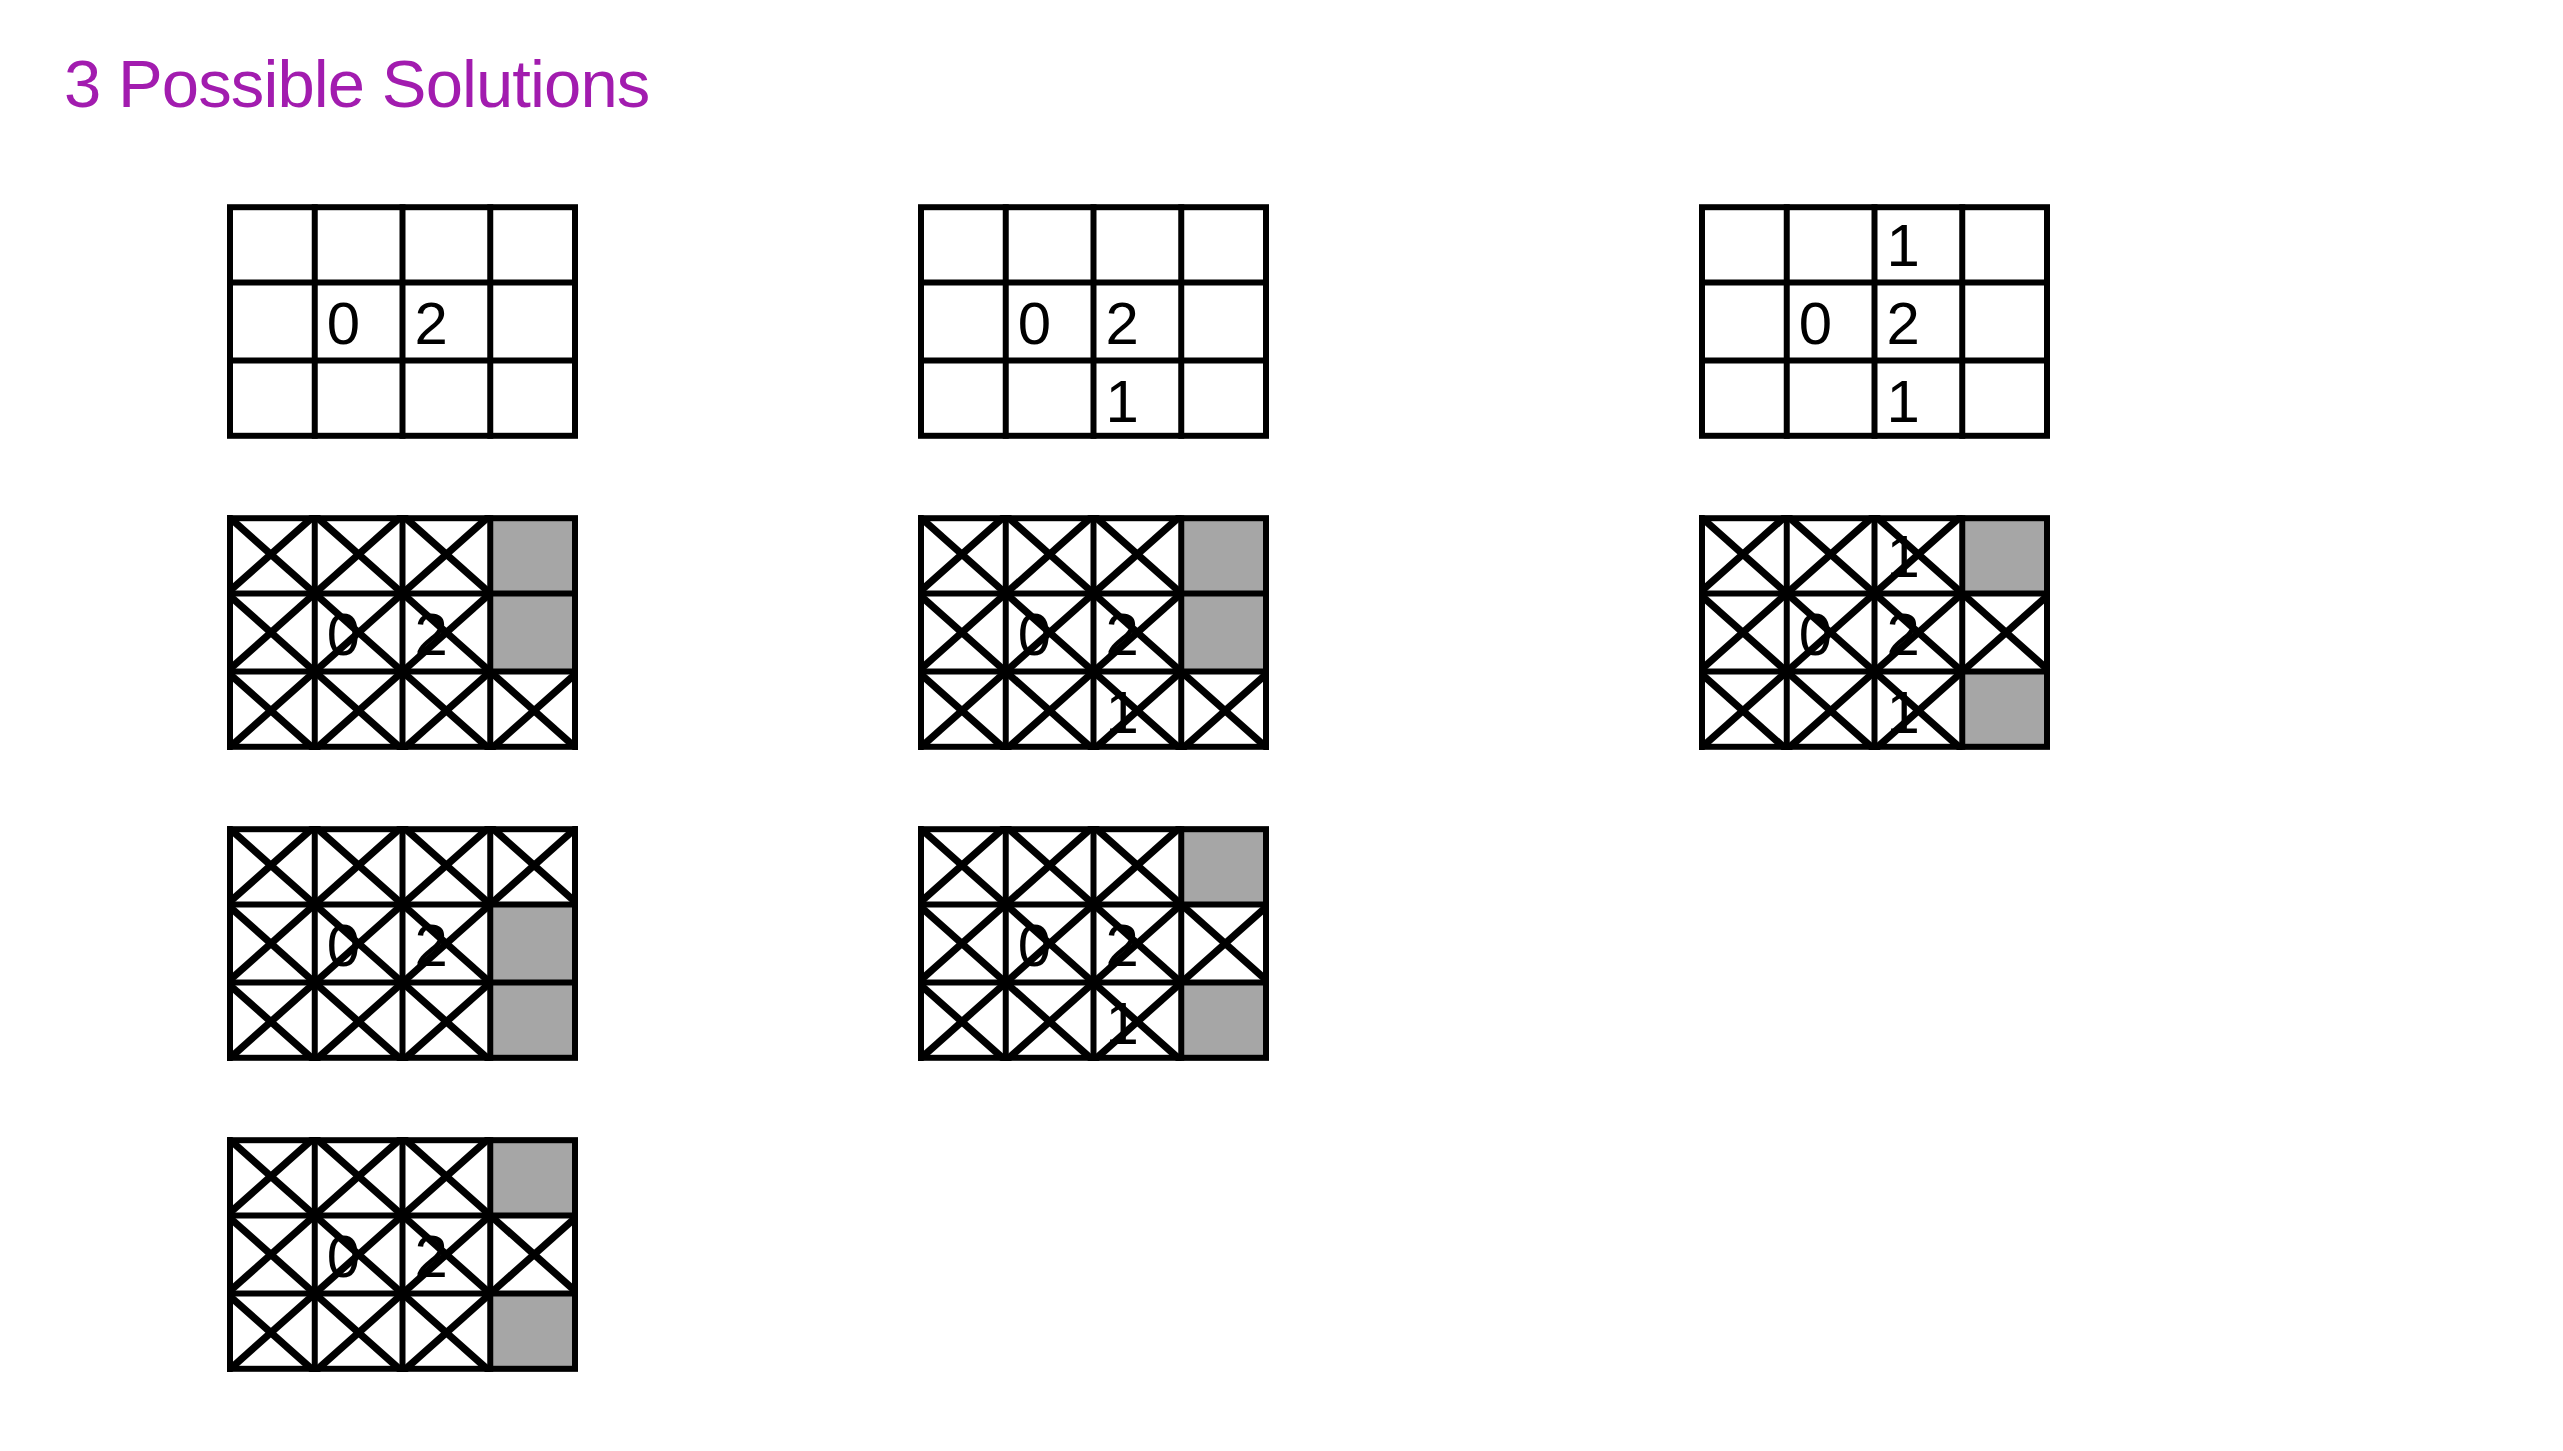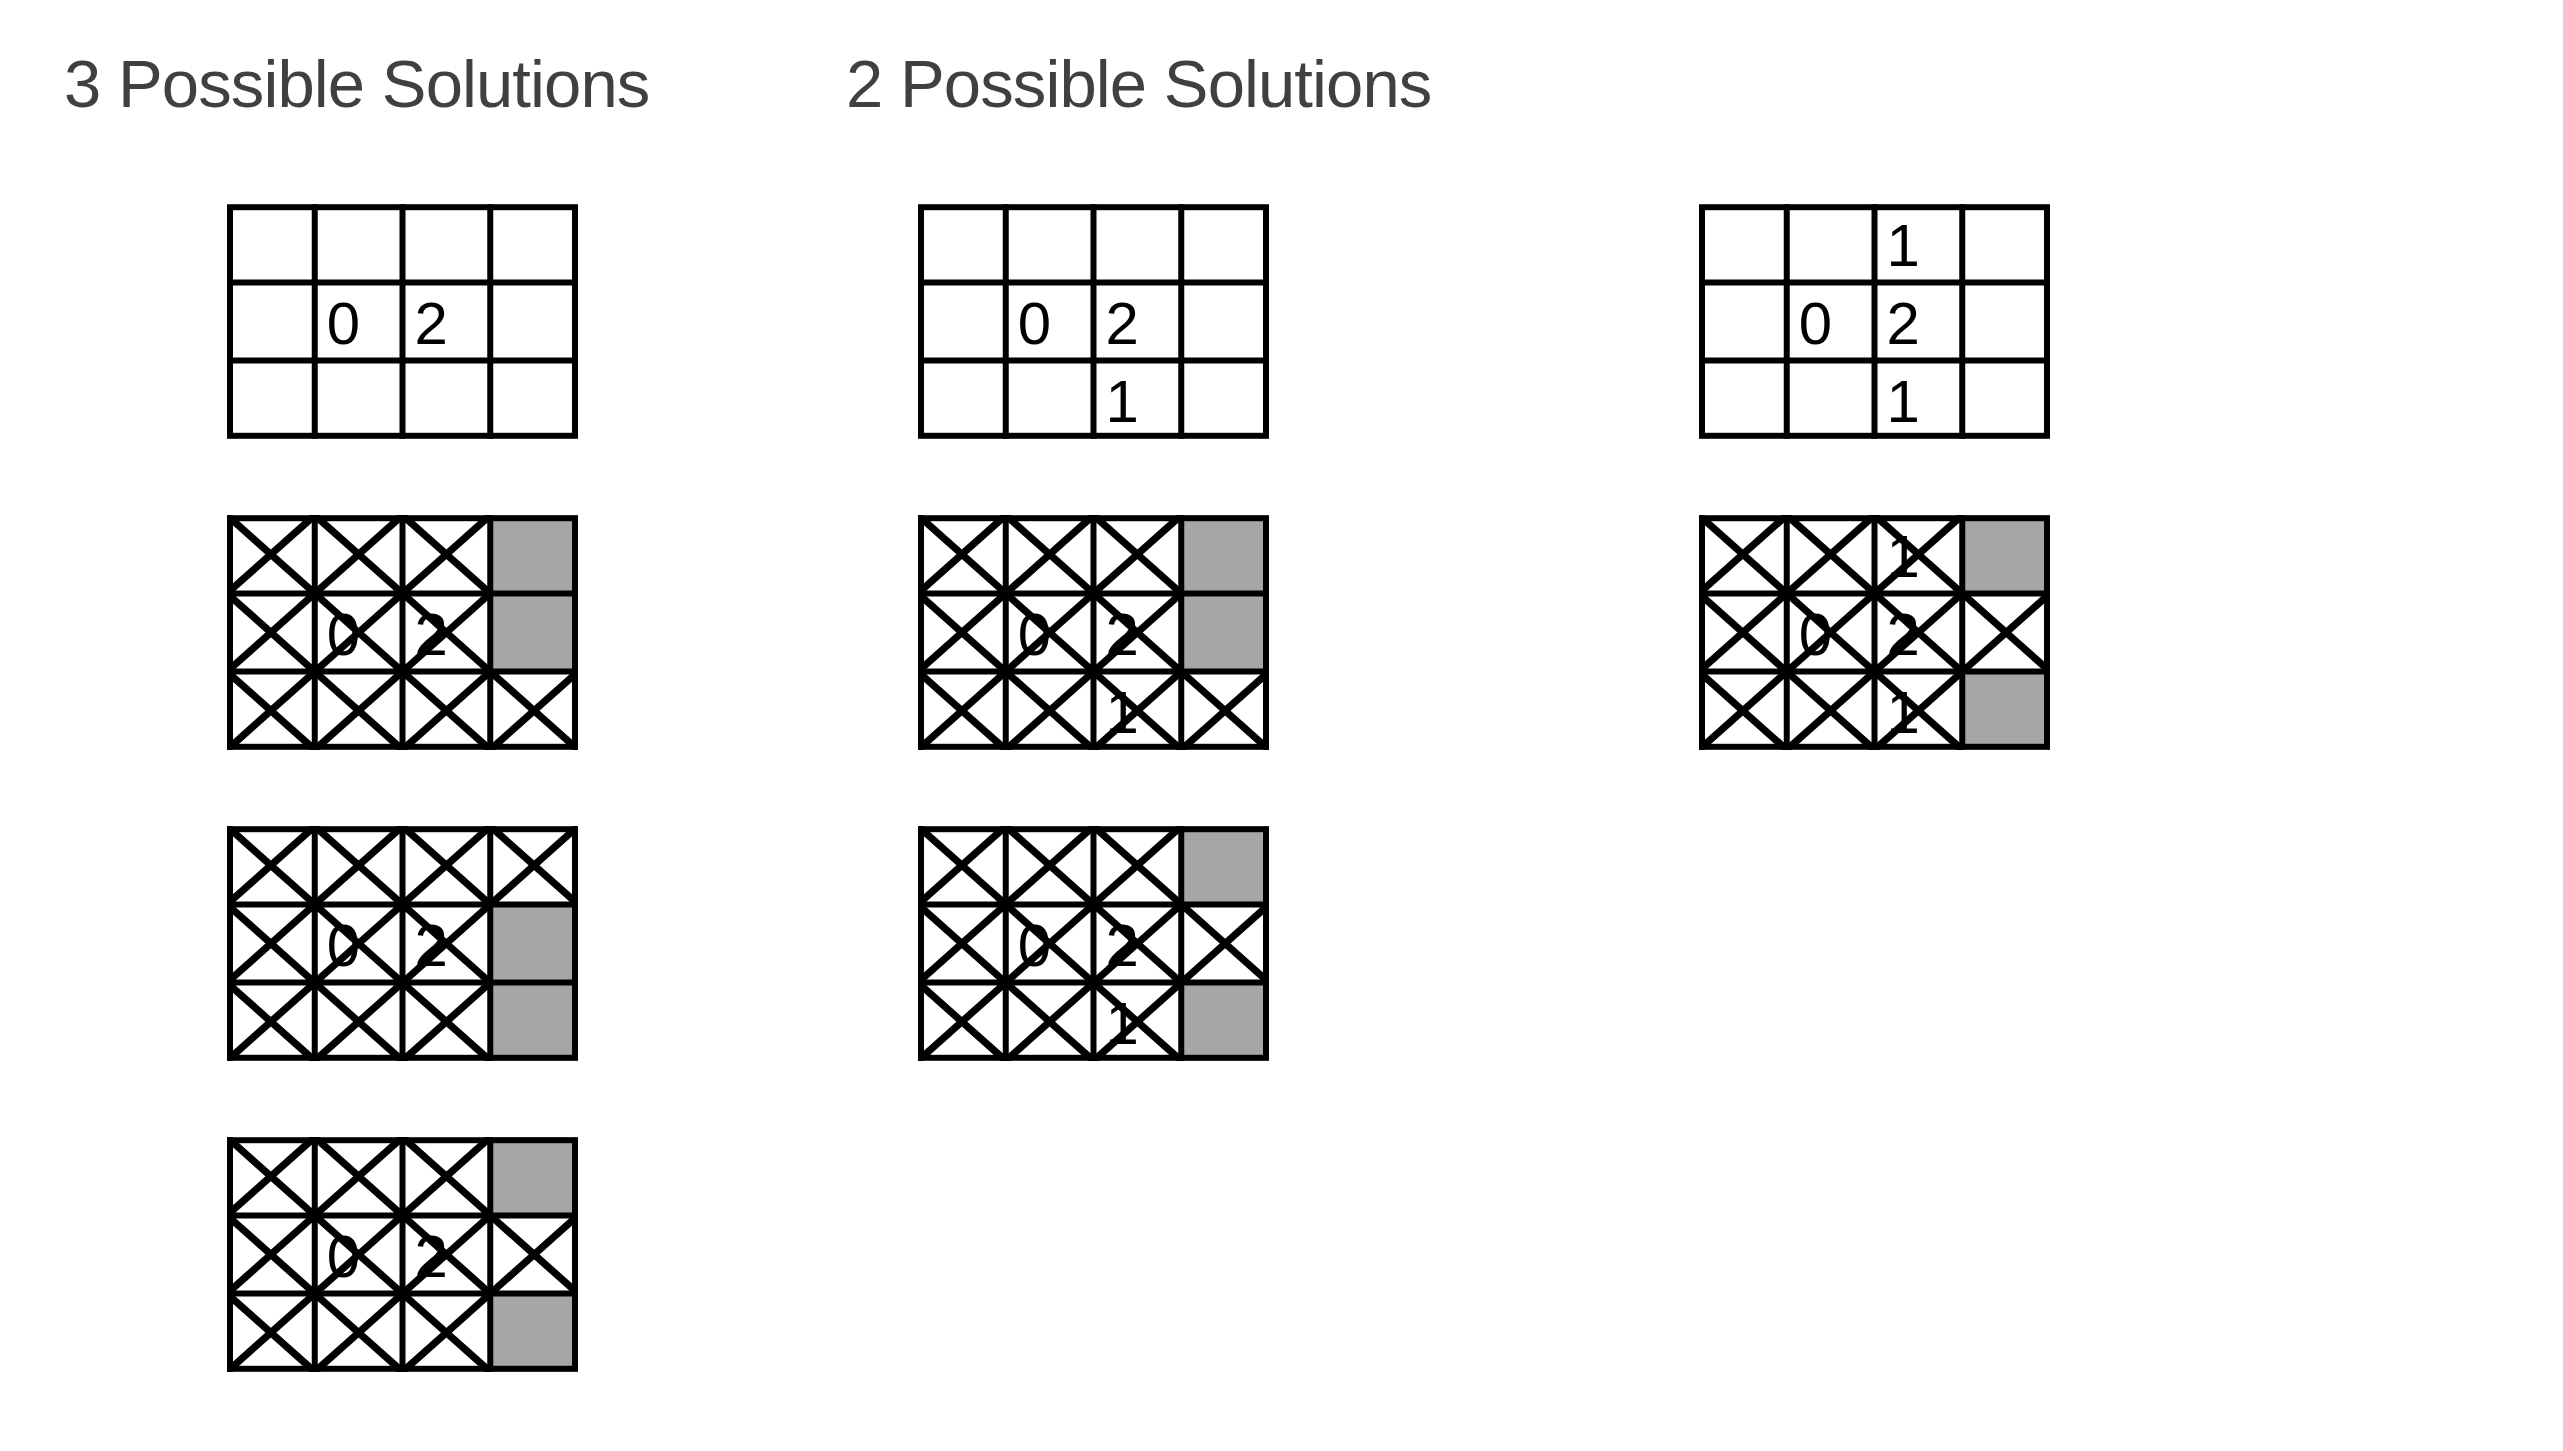--- a/index.html
+++ b/index.html
@@ -10,21 +10,21 @@
     width: 2563px;
     height: 1451px;
     background: #ffffff;
     overflow: hidden;
   }
   .header {
     position: absolute;
     top: 47px;
     font-size: 67px;
     font-weight: 400;
-    color: #404040;
+    color: #a21caf;
     white-space: nowrap;
     line-height: 1.1;
     letter-spacing: -0.9px;
   }
   .header-1 { left: 64px; }
   .header-2 { left: 846px; }
   .header-3 { left: 1713px; }
   .grid-stack {
     position: absolute;
     top: 204px;
@@ -39,21 +39,20 @@
   .grid-svg text {
     font-family: "Liberation Sans", sans-serif;
     font-weight: 400;
   }
 </style>
 </head>
 <body>
 
 <div class="canvas">
   <div class="header header-1">3 Possible Solutions</div>
-  <div class="header header-2">2 Possible Solutions</div>
 
   <div class="grid-stack stack-1">
       <svg width="351" height="235" viewBox="0 0 410 274" class="grid-svg">
         <rect x="0" y="0" width="410" height="274" fill="#ffffff"></rect>
         <text x="116.5" y="139" dominant-baseline="central" text-anchor="start" font-size="70" fill="#000000">0</text>
         <text x="219" y="139" dominant-baseline="central" text-anchor="start" font-size="70" fill="#000000">2</text>
         <line x1="102.5" y1="0" x2="102.5" y2="274" stroke="#000000" stroke-width="7"></line>
         <line x1="205" y1="0" x2="205" y2="274" stroke="#000000" stroke-width="7"></line>
         <line x1="307.5" y1="0" x2="307.5" y2="274" stroke="#000000" stroke-width="7"></line>
         <line x1="0" y1="91.33333333333333" x2="410" y2="91.33333333333333" stroke="#000000" stroke-width="7"></line>

